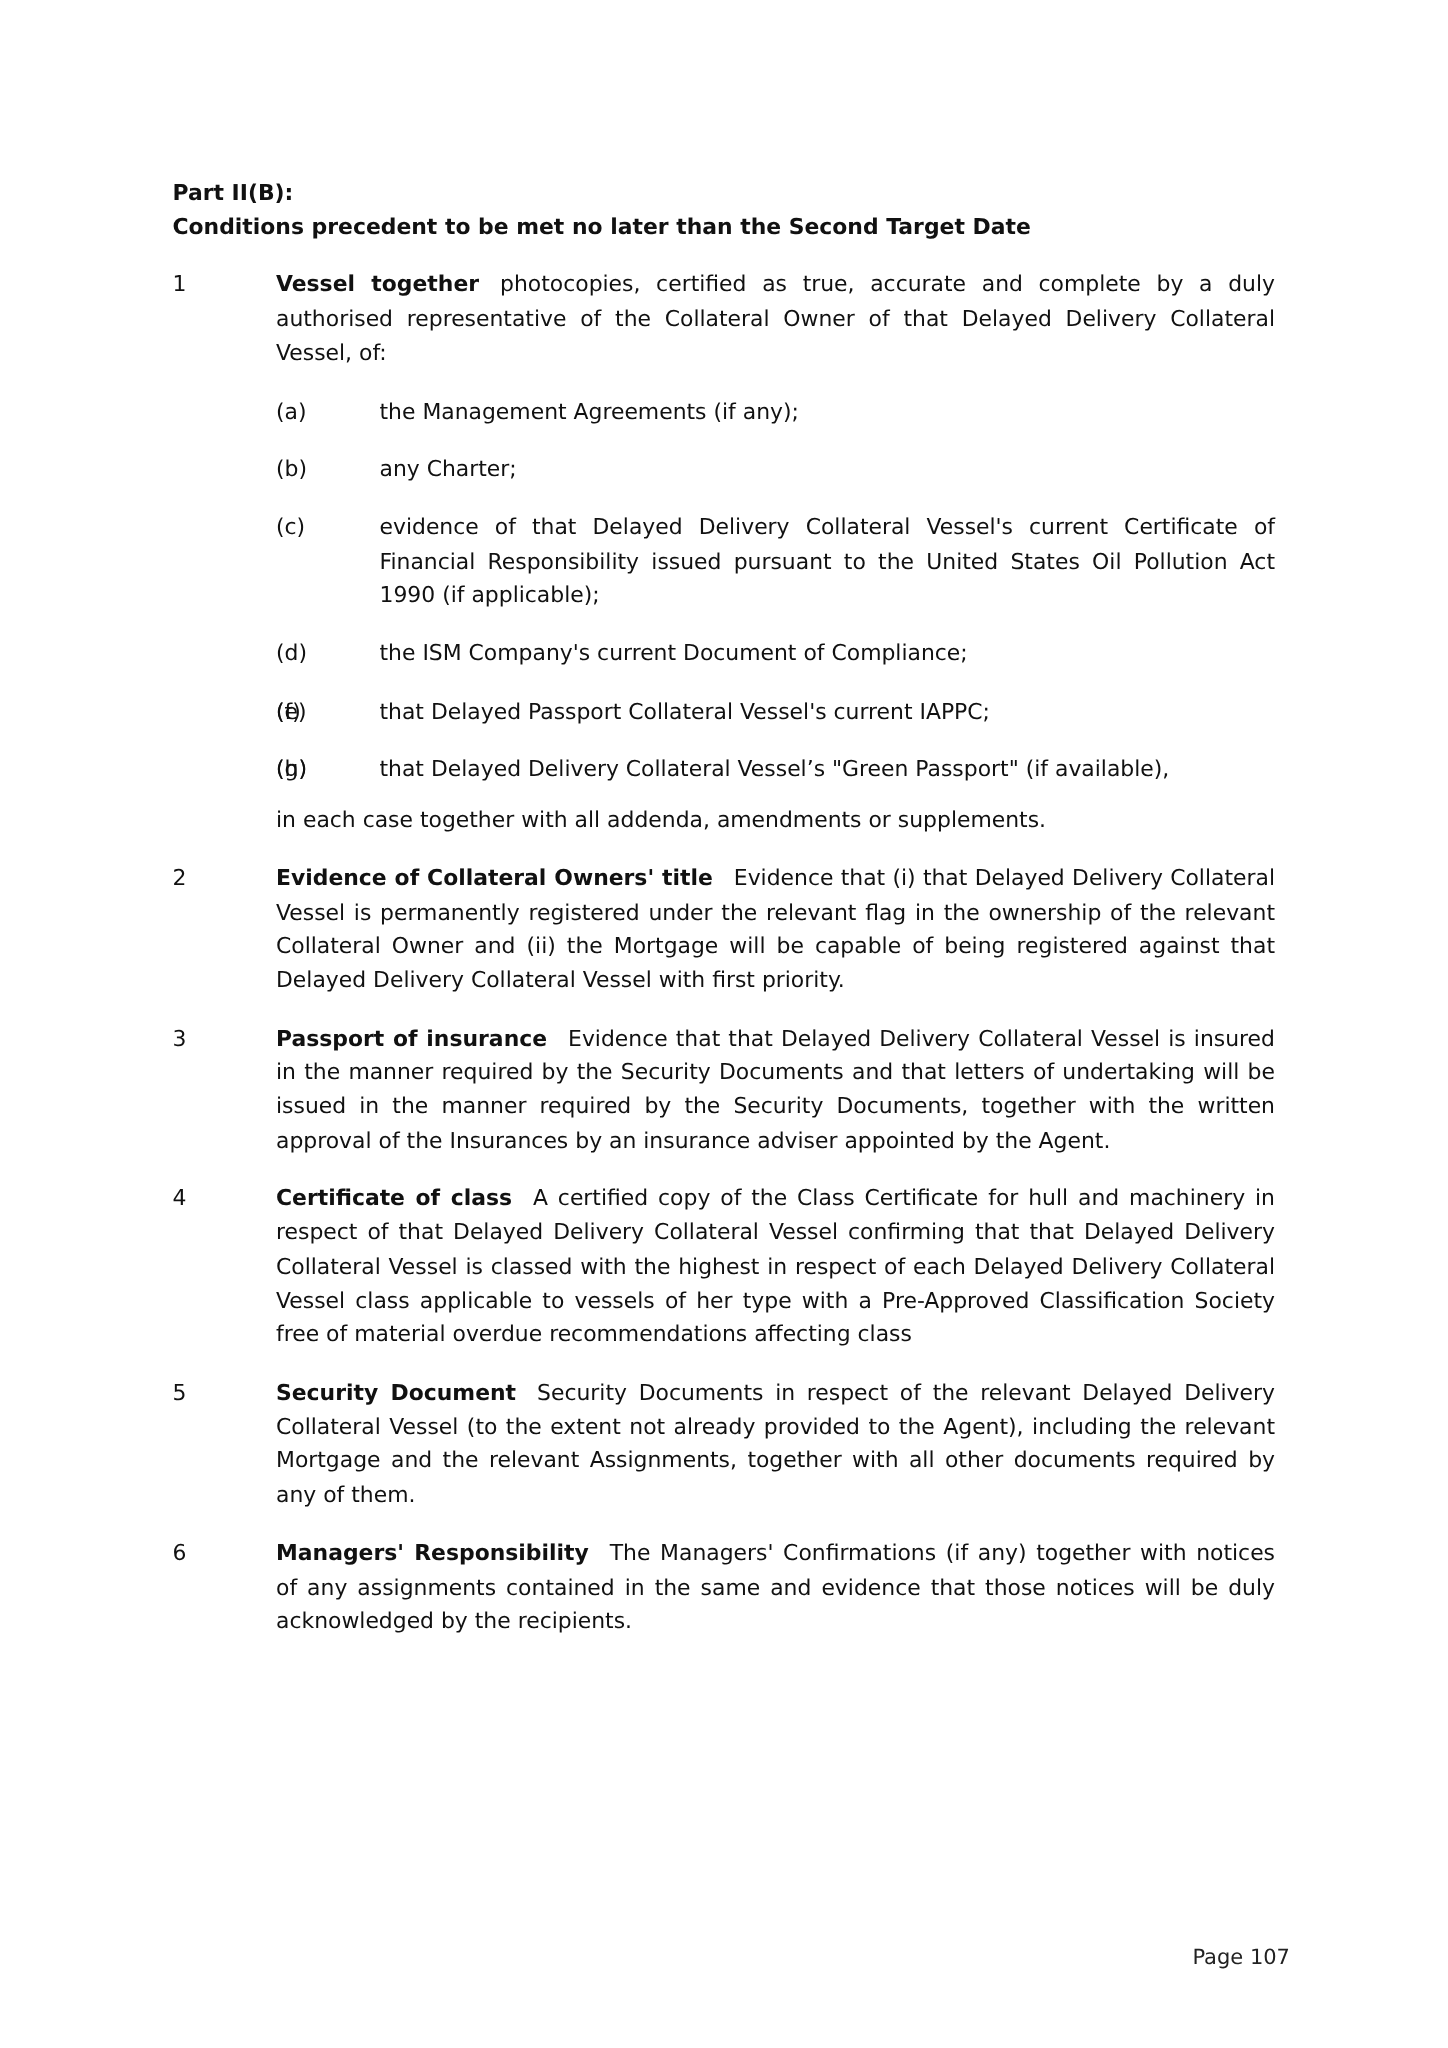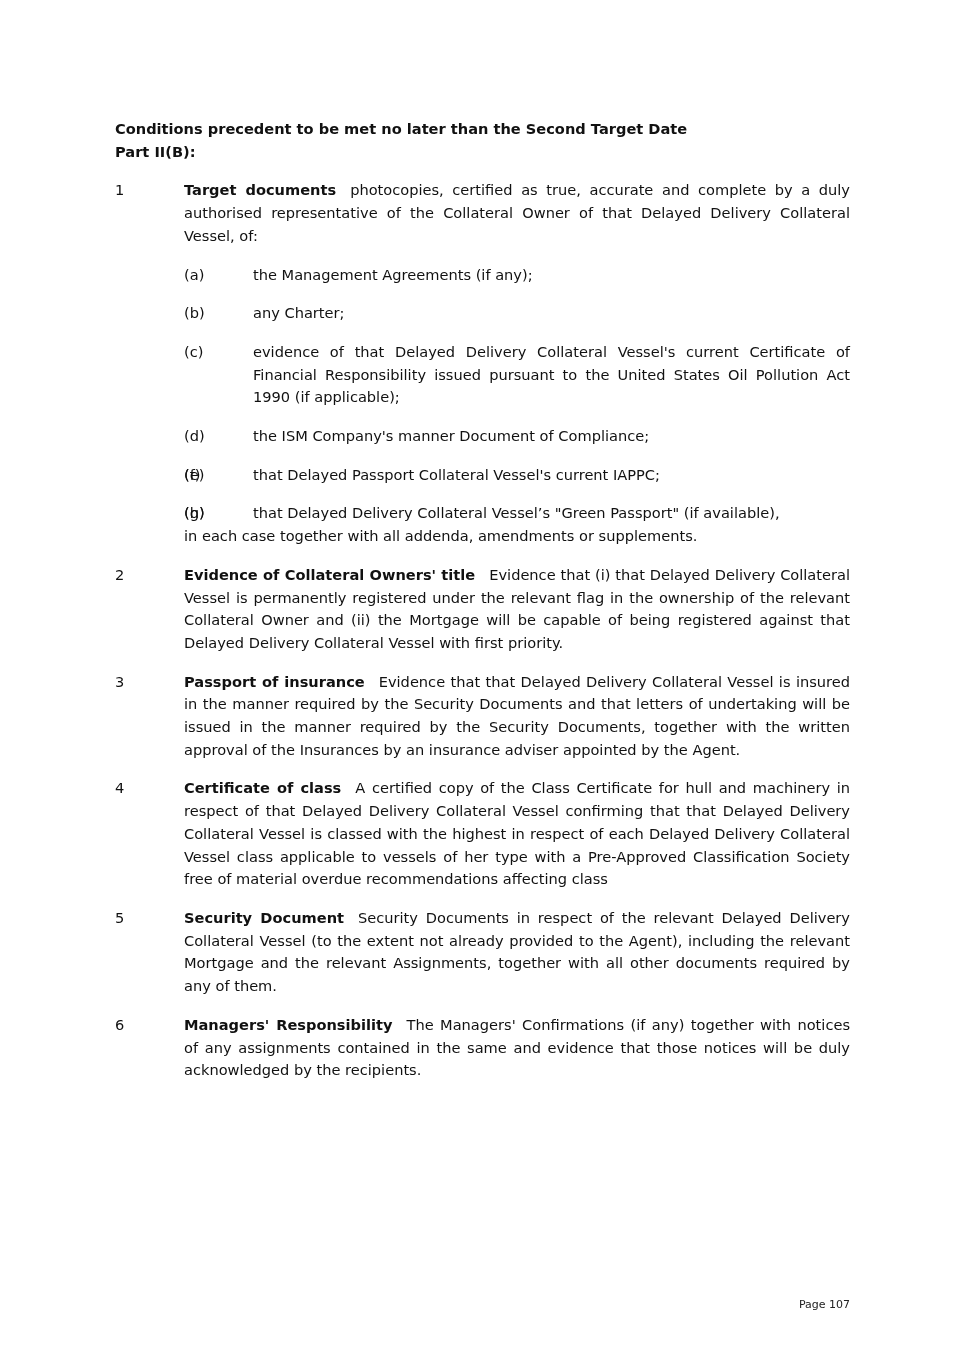--- a/index.html
+++ b/index.html
@@ -11,38 +11,38 @@
   .page { position: absolute; left: 115px; top: 118px; width: 735px; }
   .heading { font-weight: bold; margin: 0; }
   .intro { margin: 15px 0 0 0; }
   .clause { position: relative; padding-left: 69px; margin-top: 16px; text-align: justify; }
   .clause .num { position: absolute; left: 0; top: 0; }
   .clause .title { font-weight: bold; margin-right: 14px; }
   .subs { margin-top: 16px; }
   .sub { position: relative; padding-left: 69px; margin-top: 16px; text-align: justify; }
   .sub:first-child { margin-top: 0; }
   .sub .letter { position: absolute; left: 0; top: 0; }
-  .tail { margin-top: 0; }
-  .footer { position: absolute; right: 115px; top: 1294px; font-size: 11px; color: #222; }
+  .tail { margin-top: 11px; }
+  .footer { position: absolute; right: 105px; top: 1294px; font-size: 14px; color: #222; }
 </style>
 </head>
 <body>
 
 <div class="page">
+  <p class="heading">Part II(B):</p>
   <p class="heading">Conditions precedent to be met no later than the Second Target Date</p>
-  <p class="heading">Part II(B):</p>
 
   <div class="clause">
     <span class="num">1</span>
-    <span class="title">Target documents</span><span>photocopies, certified as true, accurate and complete by a duly authorised representative of the Collateral Owner of that Delayed Delivery Collateral Vessel, of:</span>
+    <span class="title">Vessel together</span><span>photocopies, certified as true, accurate and complete by a duly authorised representative of the Collateral Owner of that Delayed Delivery Collateral Vessel, of:</span>
     <div class="subs">
       <div class="sub"><span class="letter">(a)</span><span>the Management Agreements (if any);</span></div>
       <div class="sub"><span class="letter">(b)</span><span>any Charter;</span></div>
       <div class="sub"><span class="letter">(c)</span><span>evidence of that Delayed Delivery Collateral Vessel's current Certificate of Financial Responsibility issued pursuant to the United States Oil Pollution Act 1990 (if applicable);</span></div>
-      <div class="sub"><span class="letter">(d)</span><span>the ISM Company's manner Document of Compliance;</span></div>
+      <div class="sub"><span class="letter">(d)</span><span>the ISM Company's current Document of Compliance;</span></div>
       <div class="sub"><span class="letter">(e)</span></div>
       <div class="sub"><span class="letter">(f)</span><span>that Delayed Passport Collateral Vessel's current IAPPC;</span></div>
       <div class="sub"><span class="letter">(g)</span></div>
       <div class="sub"><span class="letter">(h)</span><span>that Delayed Delivery Collateral Vessel’s "Green Passport" (if available),</span></div>
     </div>
     <div class="tail">in each case together with all addenda, amendments or supplements.</div>
   </div>
 
   <div class="clause">
     <span class="num">2</span>

